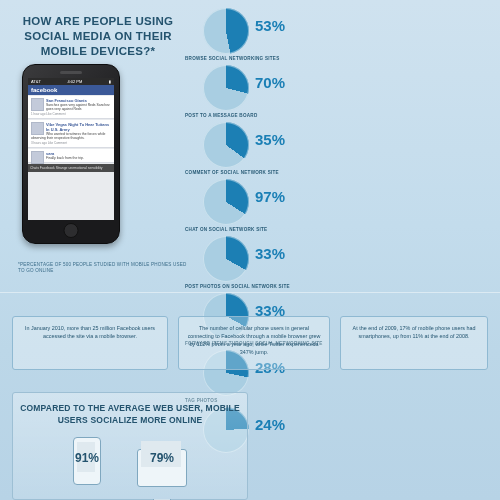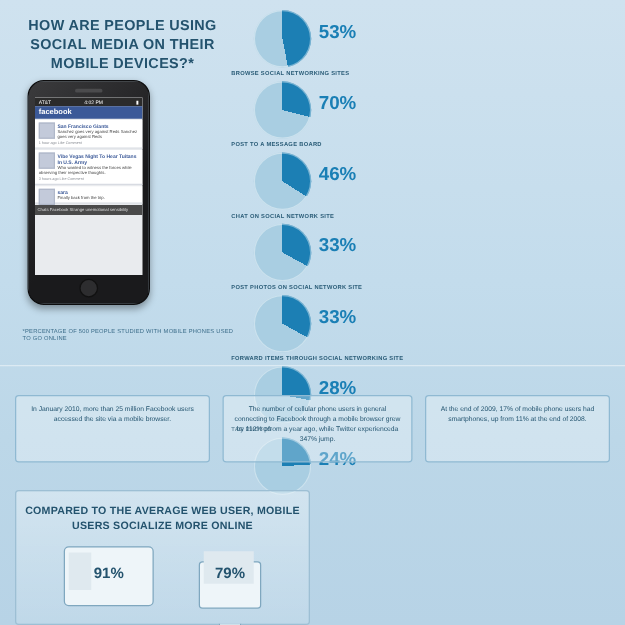--- a/index.html
+++ b/index.html
@@ -73,21 +73,21 @@
     box-sizing:border-box;
   }
   .panel-left{left:12px;width:236px;}
   .panel-right{left:260px;width:228px;}
   .panel-title{
     text-align:center;font-weight:bold;font-size:8.5px;line-height:12px;color:#24536e;
     padding:9px 0 0;letter-spacing:.2px;
   }
   .devices{position:absolute;left:0;top:44px;width:100%;display:flex;justify-content:center;gap:36px;}
   .dev{position:relative;text-align:center;}
-  .mobile-dev{width:26px;height:46px;border:1.5px solid #7fa7bf;border-radius:4px;background:#eef5f9;margin:0 auto;padding-left:44px;}
+  .mobile-dev{width:26px;height:46px;border:1.5px solid #7fa7bf;border-radius:4px;background:#eef5f9;margin:0 auto;}
   .mobile-dev .scr{position:absolute;left:4px;top:5px;width:18px;height:30px;background:#dfe9ef;}
   .desk-dev{width:48px;height:36px;border:1.5px solid #7fa7bf;border-radius:3px;background:#eef5f9;margin:12px auto;}
   .desk-dev .scr{position:absolute;left:4px;top:4px;width:40px;height:26px;background:#dfe9ef;}
   .desk-stand{width:16px;height:5px;background:#cfe0ea;border:1.5px solid #7fa7bf;border-top:none;margin:0 auto;}
   .devpct{position:absolute;left:0;top:14px;width:100%;text-align:center;font-size:12px;font-weight:bold;color:#24536e;}
   .desk-wrap{position:relative;}
 
   .by-gender{position:absolute;left:12px;top:44px;font-size:7.5px;font-weight:bold;color:#24536e;letter-spacing:.2px;}
   .legend{position:absolute;left:12px;top:60px;}
   .lg-row{display:flex;align-items:center;gap:6px;margin-bottom:7px;}
@@ -152,23 +152,30 @@
         </div>
         <div class="pie-item">
           <div class="pie-wrap">
               <div class="pie" style="background: conic-gradient(rgb(28, 127, 180) 0deg, rgb(28, 127, 180) 104.4deg, rgb(169, 206, 226) 104.4deg, rgb(169, 206, 226) 360deg); box-shadow: rgba(255, 255, 255, 0.4) 0px 0px 0px 1px inset;"></div>
             </div>
           <div class="pct">70%</div>
           <div class="pie-label">POST TO A MESSAGE BOARD</div>
         </div>
         <div class="pie-item">
           <div class="pie-wrap">
+              <div class="pie" style="background: conic-gradient(rgb(28, 127, 180) 0deg, rgb(28, 127, 180) 126deg, rgb(169, 206, 226) 126deg, rgb(169, 206, 226) 360deg); box-shadow: rgba(255, 255, 255, 0.4) 0px 0px 0px 1px inset;"></div>
+            </div>
+          <div class="pct">35%</div>
+          <div class="pie-label">COMMENT OF SOCIAL NETWORK SITE</div>
+        </div>
+        <div class="pie-item">
+          <div class="pie-wrap">
               <div class="pie" style="background: conic-gradient(rgb(28, 127, 180) 0deg, rgb(28, 127, 180) 122.4deg, rgb(169, 206, 226) 122.4deg, rgb(169, 206, 226) 360deg); box-shadow: rgba(255, 255, 255, 0.4) 0px 0px 0px 1px inset;"></div>
             </div>
-          <div class="pct">46%</div>
+          <div class="pct">97%</div>
           <div class="pie-label">CHAT ON SOCIAL NETWORK SITE</div>
         </div>
       </div>
       <div class="pie-col">
         <div class="pie-item">
           <div class="pie-wrap">
               <div class="pie" style="background: conic-gradient(rgb(28, 127, 180) 0deg, rgb(28, 127, 180) 118.8deg, rgb(169, 206, 226) 118.8deg, rgb(169, 206, 226) 360deg); box-shadow: rgba(255, 255, 255, 0.4) 0px 0px 0px 1px inset;"></div>
             </div>
           <div class="pct">33%</div>
           <div class="pie-label">POST PHOTOS ON SOCIAL NETWORK SITE</div>

